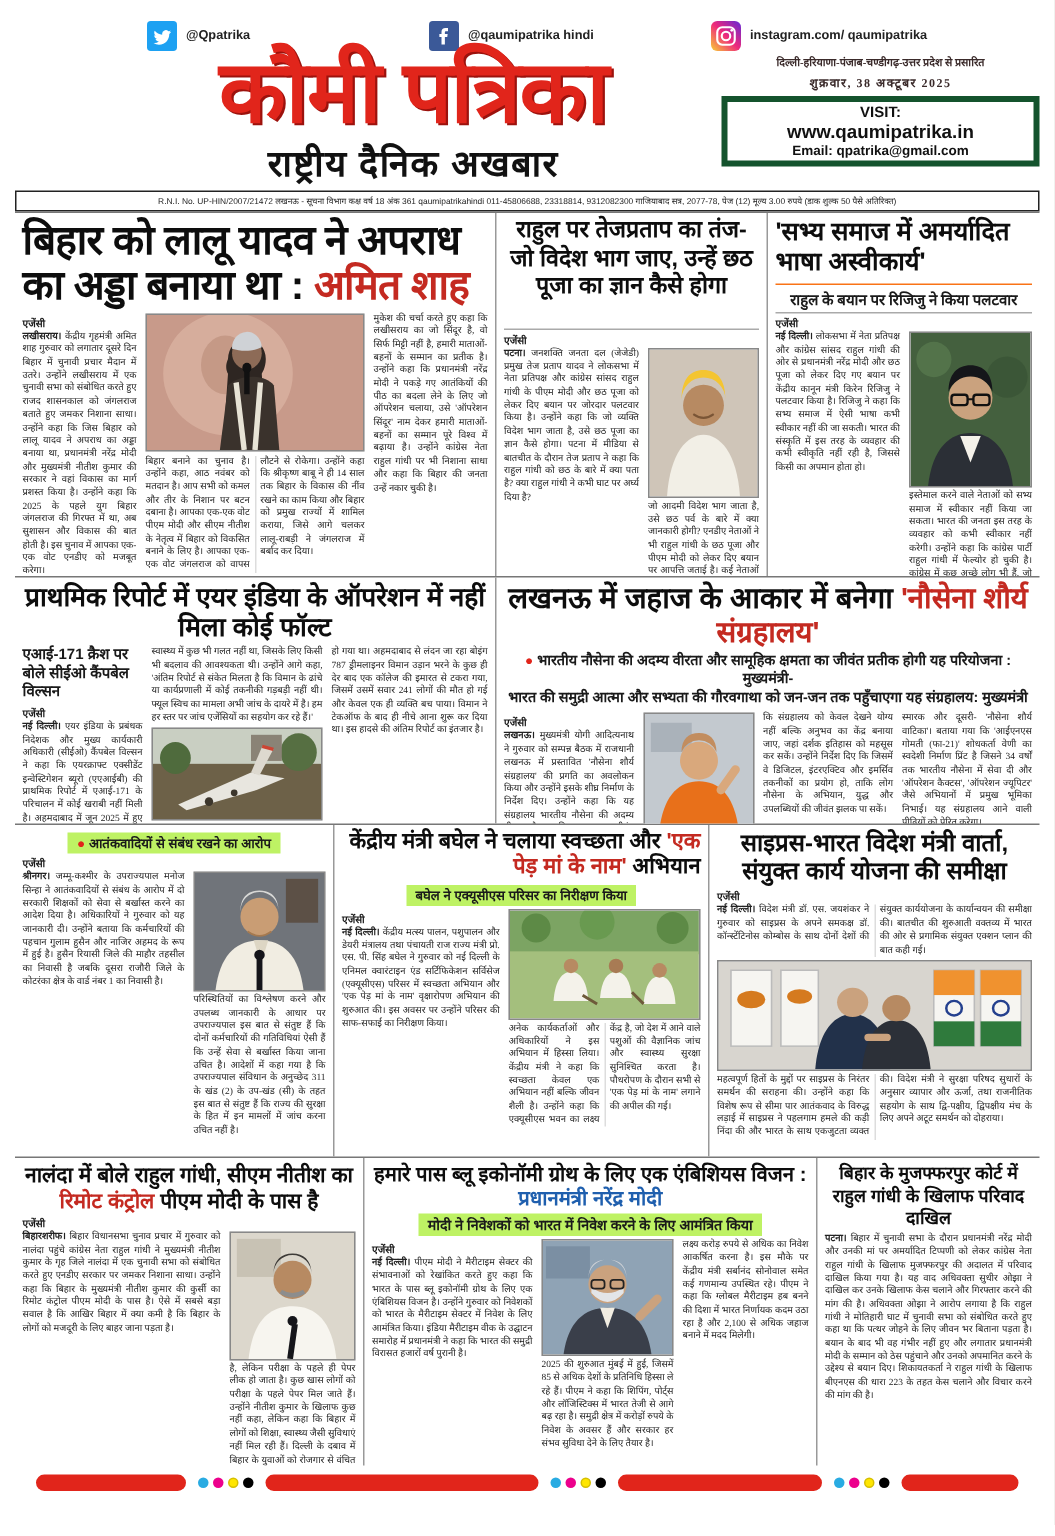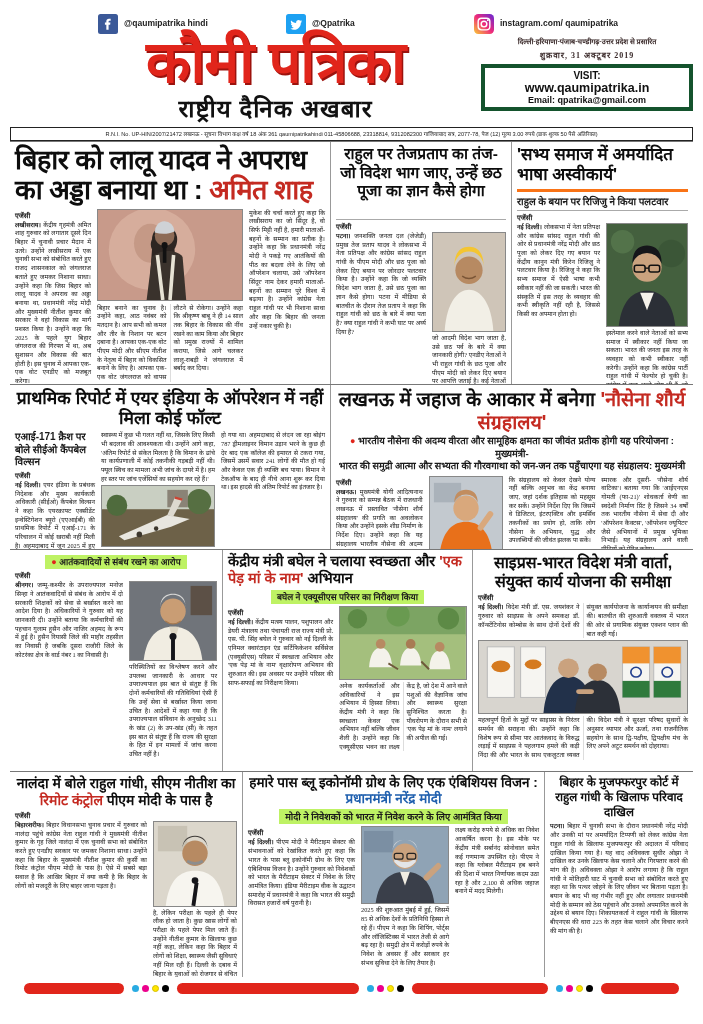--- a/index.html
+++ b/index.html
@@ -45,37 +45,37 @@
               font-family:"Liberation Sans",sans-serif;font-weight:700;font-size:8.8px;text-align:center;width:fit-content;}
   .subhead-orange{background:#bef264;font-size:9.5px;}
   .flexrow{display:flex;gap:6px;}
 
   
   #row1{grid-template-columns:320px 181px 1fr;height:243px;}
   .a1-head{font-size:27px;line-height:1.12;letter-spacing:-.5px;font-weight:800;}
   .a1-grid{display:grid;grid-template-columns:76px 1fr 76px;gap:6px;margin-top:3px;}
   .a2-head{font-size:15.5px;line-height:1.2;text-align:center;font-weight:800;border-bottom:1px solid #aaa;padding-bottom:18px;}
   .a3-head{font-size:17px;line-height:1.2;font-weight:800;}
-  .a3-sub{font-size:10px;text-align:left;font-weight:700;border-top:3px solid #f97316;border-bottom:1px solid #aaa;
+  .a3-sub{font-size:10px;text-align:center;font-weight:700;border-top:1px solid #f97316;border-bottom:1px solid #aaa;
           padding:2px 0;margin-top:3px;}
 
   
   #row2{grid-template-columns:320px 1fr;height:165px;}
   .a4-head{font-size:17.5px;line-height:1.15;text-align:center;font-weight:800;}
   .a4-grid{display:grid;grid-template-columns:80px 1fr 104px;gap:6px;margin-top:3px;}
   .a4-side{font-family:"Liberation Sans",sans-serif;font-weight:800;font-size:10px;line-height:1.25;}
   .a5-head{font-size:19.5px;line-height:1.15;text-align:center;font-weight:800;}
   .a5-bullets{font-family:"Liberation Sans",sans-serif;font-weight:800;font-size:9.6px;line-height:1.3;text-align:center;margin-top:2px;}
   .red-dot{color:#e1251b;font-size:9px;}
   .a5-grid{display:grid;grid-template-columns:1fr 74px 1fr 1fr;gap:6px;margin-top:3px;}
 
   
   #row3{grid-template-columns:212px 250px 1fr;height:222px;}
   .a6-head{font-size:14.5px;line-height:1.2;text-align:center;font-weight:800;}
-  .a7-head{font-size:14.5px;line-height:1.2;text-align:left;font-weight:800;}
+  .a7-head{font-size:14.5px;line-height:1.2;text-align:right;font-weight:800;}
   .a8-head{font-size:16px;line-height:1.2;text-align:center;font-weight:800;}
 
   
   #row4{grid-template-columns:232px 302px 1fr;height:206px;}
   .a9-head{font-size:14px;line-height:1.2;text-align:center;font-weight:800;}
   .a10-head{font-size:13.5px;line-height:1.2;text-align:center;font-weight:800;}
   .a11-head{font-size:11.8px;line-height:1.25;text-align:center;font-weight:800;}
 
   
   .print-bar{display:flex;align-items:center;gap:8px;margin-top:6px;padding:0 14px;}
@@ -86,34 +86,34 @@
 </style>
 </head>
 <body>
 
 <div class="page">
 
   <div class="topbar">
     <div class="social">
       <span class="icon">
         <svg viewBox="0 0 24 24">
+            <rect width="24" height="24" rx="3" fill="#1da1f2"></rect>
+            <path fill="#fff" d="M19.3 8.6c-.5.2-1 .4-1.6.4.6-.3 1-.9 1.2-1.5-.5.3-1.1.6-1.8.7a2.9 2.9 0 0 0-5 2c0 .2 0 .5.1.7-2.4-.1-4.6-1.3-6-3.1-.3.4-.4.9-.4 1.5 0 1 .5 1.9 1.3 2.4-.5 0-.9-.1-1.3-.3v.1c0 1.4 1 2.6 2.3 2.8-.2.1-.5.1-.8.1l-.5-.1c.4 1.2 1.4 2 2.7 2a5.8 5.8 0 0 1-4.3 1.2A8.2 8.2 0 0 0 9.6 19c5.3 0 8.2-4.4 8.2-8.2v-.4c.6-.4 1.1-.9 1.5-1.8z"></path>
+          </svg>
+      </span>
+      <span class="handle">@Qpatrika</span>
+    </div>
+    <div class="social">
+      <span class="icon">
+        <svg viewBox="0 0 24 24">
             <rect width="24" height="24" rx="3" fill="#3b5998"></rect>
             <path fill="#fff" d="M13.6 8.1h1.6V5.6h-2c-2.1 0-3.2 1.3-3.2 3.2v1.5H8.3v2.5H10v6h2.7v-6h1.9l.3-2.5h-2.2V9c0-.6.3-.9.9-.9z"></path>
           </svg>
       </span>
       <span class="handle">@qaumipatrika hindi</span>
-    </div>
-    <div class="social">
-      <span class="icon">
-        <svg viewBox="0 0 24 24">
-            <rect width="24" height="24" rx="3" fill="#1da1f2"></rect>
-            <path fill="#fff" d="M19.3 8.6c-.5.2-1 .4-1.6.4.6-.3 1-.9 1.2-1.5-.5.3-1.1.6-1.8.7a2.9 2.9 0 0 0-5 2c0 .2 0 .5.1.7-2.4-.1-4.6-1.3-6-3.1-.3.4-.4.9-.4 1.5 0 1 .5 1.9 1.3 2.4-.5 0-.9-.1-1.3-.3v.1c0 1.4 1 2.6 2.3 2.8-.2.1-.5.1-.8.1l-.5-.1c.4 1.2 1.4 2 2.7 2a5.8 5.8 0 0 1-4.3 1.2A8.2 8.2 0 0 0 9.6 19c5.3 0 8.2-4.4 8.2-8.2v-.4c.6-.4 1.1-.9 1.5-1.8z"></path>
-          </svg>
-      </span>
-      <span class="handle">@Qpatrika</span>
     </div>
     <div class="social">
       <span class="icon">
         <svg viewBox="0 0 24 24">
             <defs>
               <linearGradient id="ig" x1="0" y1="1" x2="1" y2="0">
                 <stop offset="0" stop-color="#f9ce34"></stop>
                 <stop offset=".5" stop-color="#ee2a7b"></stop>
                 <stop offset="1" stop-color="#6228d7"></stop>
               </linearGradient>
@@ -128,21 +128,21 @@
     </div>
   </div>
 
   <div class="head-main">
     <div class="mast-block">
       <div class="masthead">कौमी पत्रिका</div>
       <div class="tagline">राष्ट्रीय दैनिक अखबार</div>
     </div>
     <div class="pub-info">
       <div class="dist">दिल्ली-हरियाणा-पंजाब-चण्डीगढ़-उत्तर प्रदेश से प्रसारित</div>
-      <div class="dateline-top">शुक्रवार, 31 अक्टूबर 2019</div>
+      <div class="dateline-top">शुक्रवार, 38 अक्टूबर 2025</div>
       <div class="visit-box">
         <div class="visit-label">VISIT:</div>
         <div class="visit-site">www.qaumipatrika.in</div>
         <div class="visit-email">Email: qpatrika@gmail.com</div>
       </div>
     </div>
   </div>
 
   <div class="rni-bar">R.N.I. No. UP-HIN/2007/21472 लखनऊ - सूचना विभाग कक्ष  वर्ष 18 अंक 361  qaumipatrikahindi  011-45806688, 23318814, 9312082300  गाजियाबाद सत्र, 2077-78, पेज (12) मूल्य 3.00 रुपये (डाक शुल्क 50 पैसे अतिरिक्त)</div>
 

